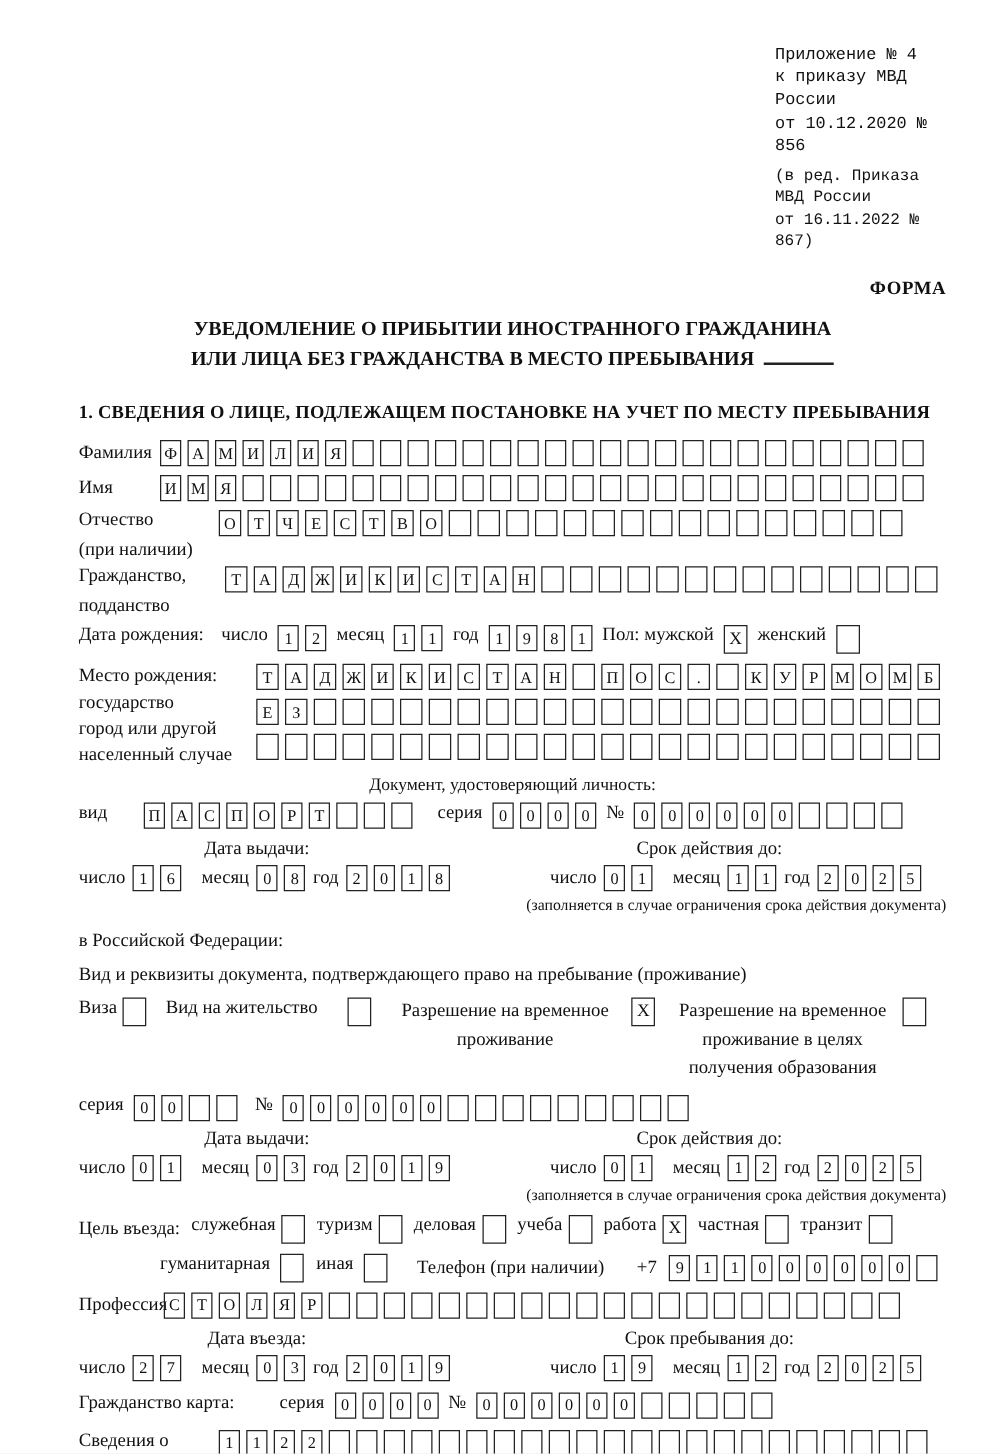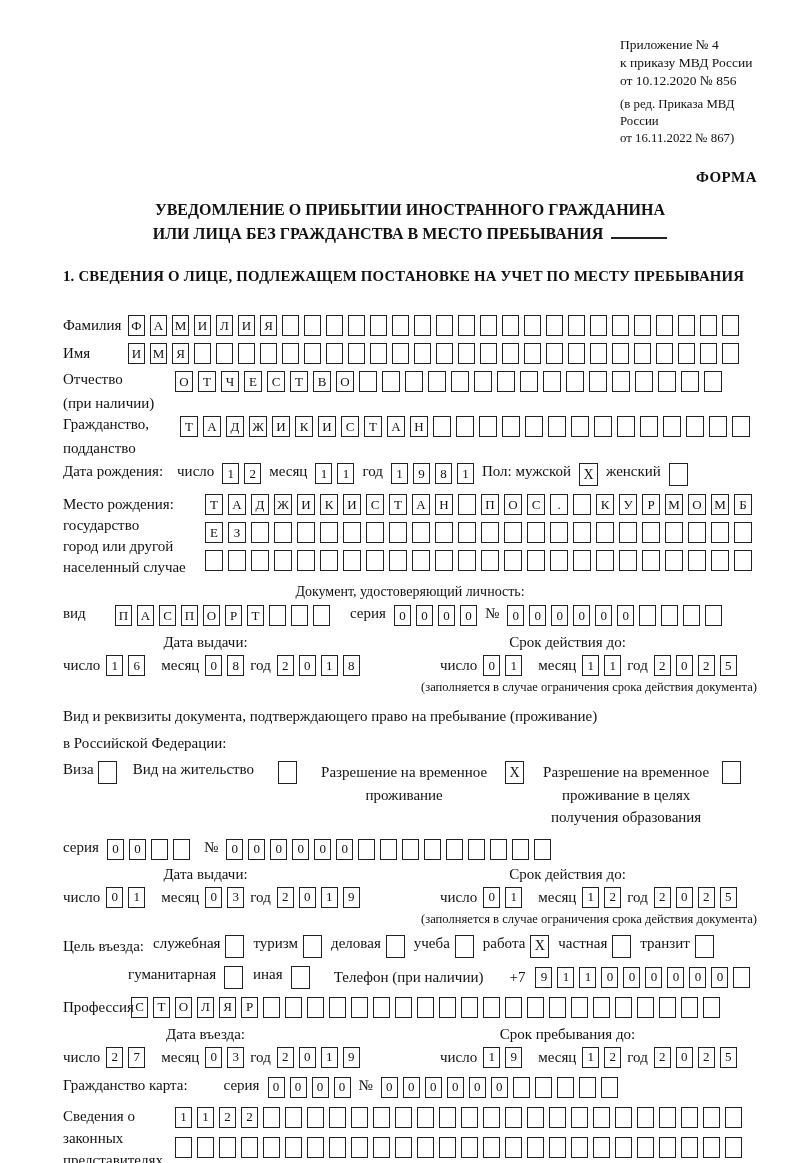--- a/index.html
+++ b/index.html
@@ -2,21 +2,21 @@
 <html><head>
 <meta charset="utf-8">
 <style>
   * { margin:0; padding:0; box-sizing:border-box; }
   html,body { background:#e9e9e9; }
   .page {
     width:800px; height:1163px; margin:0 auto; background:#ffffff; color:#111;
     font-family:"Liberation Serif","DejaVu Serif",serif; font-size:15px;
     padding:36px 43px 16px 63px; position:relative; overflow:hidden;
   }
-  .hdr { margin-left:557px; font-size:13.5px; line-height:1.35; }
+  .hdr { margin-left:557px; font-size:13.5px; line-height:1.35;font-family:Liberation Mono, monospace; }
   .hdr .sub { margin-top:5px; font-size:12.8px; }
   .forma { font-weight:bold; text-align:right; margin-top:22px; font-size:15px; letter-spacing:.5px; }
   .title { text-align:center; font-weight:bold; font-size:16px; line-height:1.5; margin-top:12px; }
   .uline { display:inline-block; width:56px; border-bottom:2.2px solid #222; height:.95em; margin-left:8px; }
   .sect { font-weight:bold; font-size:14.8px; margin-top:22px; letter-spacing:.2px; white-space:nowrap; }
   .row { display:flex; align-items:flex-start; margin-top:7px; }
   .vcenter { align-items:center; }
   .lbl { flex:none; }
   .cells { display:flex; gap:5px; flex:none; }
   .cell {
@@ -58,21 +58,21 @@
 
   <div class="forma">ФОРМА</div>
 
   <div class="title">
     <div>УВЕДОМЛЕНИЕ О ПРИБЫТИИ ИНОСТРАННОГО ГРАЖДАНИНА</div>
     <div><span>ИЛИ ЛИЦА БЕЗ ГРАЖДАНСТВА В МЕСТО ПРЕБЫВАНИЯ</span><span class="uline"></span></div>
   </div>
 
   <div class="sect">1. СВЕДЕНИЯ О ЛИЦЕ, ПОДЛЕЖАЩЕМ ПОСТАНОВКЕ НА УЧЕТ ПО МЕСТУ ПРЕБЫВАНИЯ</div>
 
-  <div class="row vcenter" style="margin-top:30px">
+  <div class="row vcenter" style="margin-top:13px">
     <div class="lbl" style="width:65px">Фамилия</div>
     <div class="cells">
         <span class="cell">Ф</span>
         <span class="cell">А</span>
         <span class="cell">М</span>
         <span class="cell">И</span>
         <span class="cell">Л</span>
         <span class="cell">И</span>
         <span class="cell">Я</span>
         <span class="cell"></span>
@@ -394,22 +394,22 @@
             <span class="cell">0</span>
             <span class="cell">2</span>
             <span class="cell">5</span>
           </span>
       </div>
     </div>
     <div class="dnote">(заполняется в случае ограничения срока действия документа)</div>
   </div>
 
   <div style="margin-top:8px; line-height:1.8">
+    <div>в Российской Федерации:</div>
     <div>Вид и реквизиты документа, подтверждающего право на пребывание (проживание)</div>
-    <div>в Российской Федерации:</div>
   </div>
 
   <div class="row" style="gap:16px; margin-top:4px">
     <div class="opt" style="gap:4px">
       <span>Виза</span>
       <span class="cb"></span>
     </div>
     <div class="opt">
       <span>Вид на жительство</span>
       <span class="cb" style="margin-left:14px"></span>

